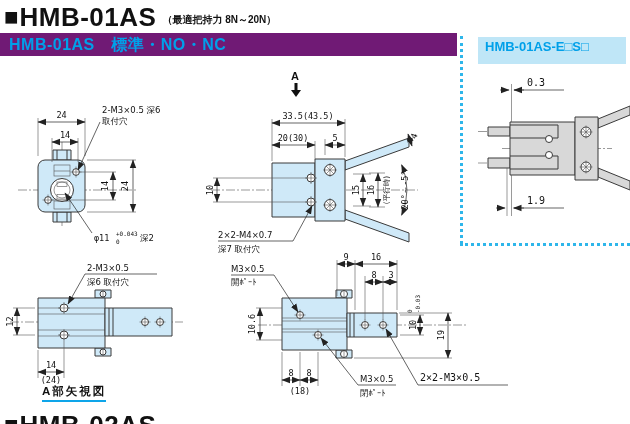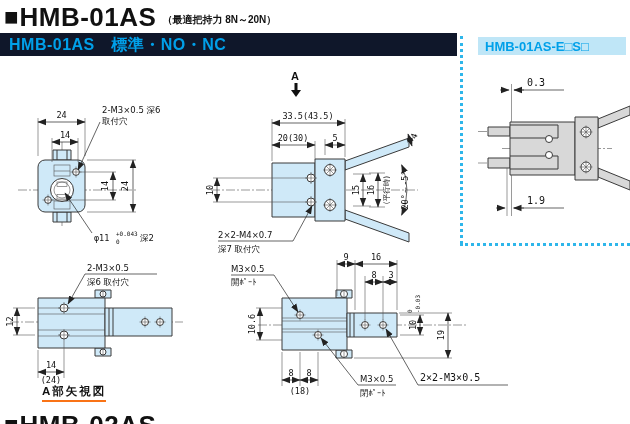--- a/index.html
+++ b/index.html
@@ -5,38 +5,38 @@
   html,body{margin:0;padding:0;background:#fff;}
   .page{position:relative;width:630px;height:424px;background:#fff;overflow:hidden;
         font-family:"Liberation Sans","DejaVu Sans",sans-serif;color:#111;}
 
   
   .title-row{position:absolute;left:4px;top:4px;display:flex;align-items:flex-start;white-space:nowrap;}
   .title-marker{font-size:24px;font-weight:800;line-height:26px;margin-right:1px;}
   .title-main{font-size:26px;font-weight:700;letter-spacing:0.5px;line-height:26px;}
   .title-note{font-size:10px;font-weight:700;margin-left:6px;margin-top:9px;}
 
-  .band-left{position:absolute;left:0;top:33px;width:457px;height:23px;background:#0f172a;
+  .band-left{position:absolute;left:0;top:33px;width:457px;height:23px;background:#701a75;
              color:#00a0e9;font-size:16px;font-weight:700;line-height:23px;padding-left:9px;
              box-sizing:border-box;letter-spacing:0.5px;white-space:nowrap;}
-  .band-right{position:absolute;left:478px;top:37px;width:148px;height:18px;background:#bfe6f7;
+  .band-right{position:absolute;left:478px;top:37px;width:148px;height:27px;background:#bfe6f7;
               color:#00a0e9;font-size:13px;font-weight:700;line-height:19px;padding-left:7px;
               box-sizing:border-box;white-space:nowrap;}
 
   .dotted-v{position:absolute;left:460px;top:36px;height:208px;width:0;border-left:3px dotted #2eb6ea;}
   .dotted-h{position:absolute;left:460px;top:243px;width:170px;height:0;border-top:3px dotted #2eb6ea;}
 
   .note{position:absolute;left:229px;top:58px;font-size:9px;color:#222;white-space:nowrap;}
 
   .view-a-label{position:absolute;left:287px;top:70px;width:16px;text-align:center;
                 font-size:11px;font-weight:700;}
   .view-a-arrow{position:absolute;left:291px;top:83px;}
 
   .a-caption{position:absolute;left:42px;top:384px;font-size:11.5px;font-weight:700;
-             letter-spacing:2px;border-bottom:2px solid #f97316;padding-bottom:1px;}
+             letter-spacing:2px;border-bottom:2px solid #0ea5e9;padding-bottom:1px;}
 
   .footer-row{position:absolute;left:4px;top:412px;display:flex;align-items:flex-start;white-space:nowrap;}
 
   
   svg{position:absolute;overflow:visible;}
   .fv{left:8px;top:98px;}  .sv{left:203px;top:95px;}  .av{left:5px;top:258px;}
   .tv{left:228px;top:250px;}  .ev{left:462px;top:56px;}
   .body{fill:#cfe9f8;stroke:#3a3a3a;stroke-width:1;stroke-linejoin:round;}
   .gray{fill:#d8d8d8;stroke:#3a3a3a;stroke-width:1;stroke-linejoin:round;}
   .hole{fill:#fff;stroke:#3a3a3a;stroke-width:1;}

